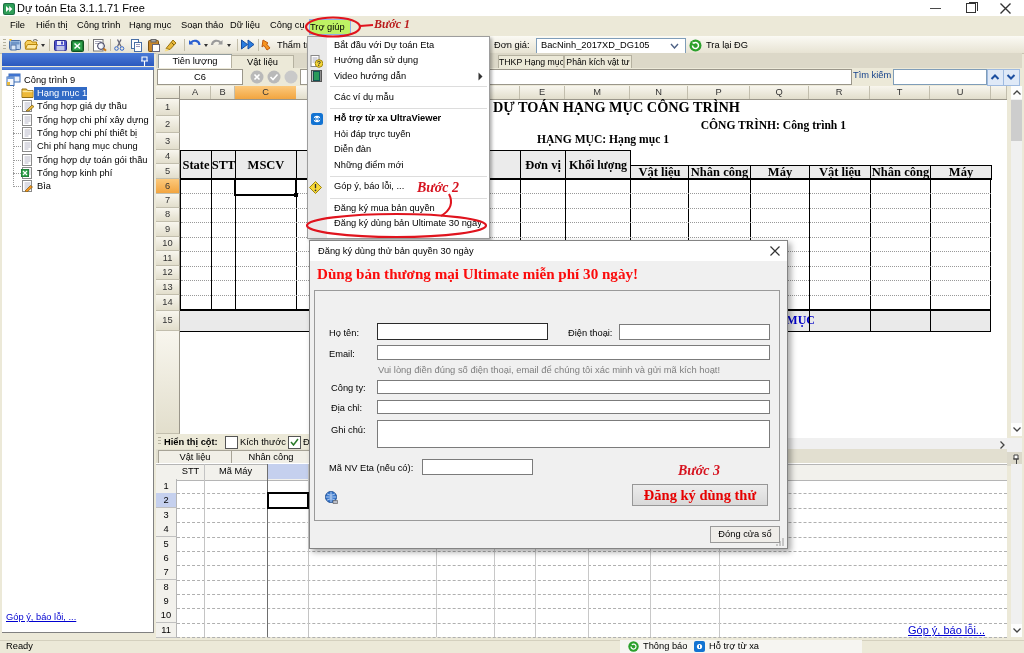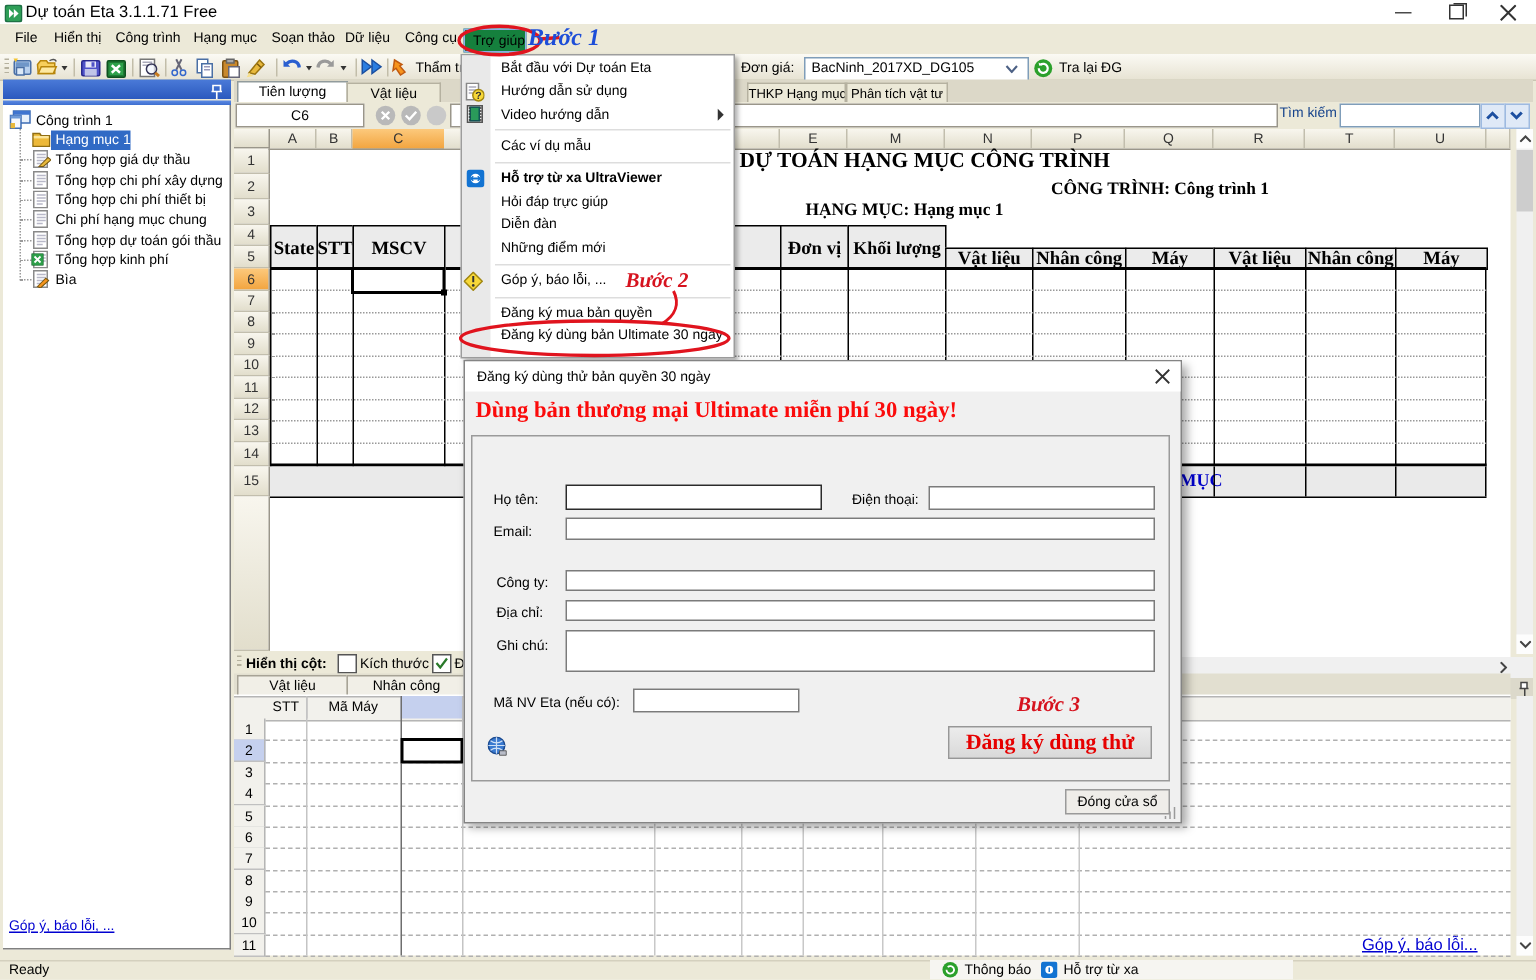--- a/index.html
+++ b/index.html
@@ -36,21 +36,21 @@
     </svg>
 
 <div class="a" style="left:0;top:16px;width:1024px;height:19px;background:#ece9d8"></div>
 <div class="a" style="left:10px;top:20px">File</div>
 <div class="a" style="left:36px;top:20px">Hiển thị</div>
 <div class="a" style="left:77px;top:20px">Công trình</div>
 <div class="a" style="left:129px;top:20px">Hạng mục</div>
 <div class="a" style="left:181px;top:20px">Soạn thảo</div>
 <div class="a" style="left:230px;top:20px">Dữ liệu</div>
 <div class="a" style="left:270px;top:20px">Công cụ</div>
-<div class="a" style="left:309px;top:19px;width:40px;height:14px;background:#15803d;border:1px solid #8cb0e8;text-align:right;line-height:14px">Trợ giúp</div>
+<div class="a" style="left:309px;top:19px;width:40px;height:14px;background:#bef264;border:1px solid #8cb0e8;text-align:left;line-height:14px">Trợ giúp</div>
 
 <div class="a" style="left:0;top:36px;width:1024px;height:17px;background:linear-gradient(#fbfaf4,#e7e3d3);border-bottom:1px solid #c9c5b2"></div>
 <div class="a" style="left:3px;top:39px;width:3px;height:11px;background:repeating-linear-gradient(#b5b19e 0 1px,transparent 1px 3px)"></div>
 <svg class="a" style="left:8px;top:38px" width="300" height="14" viewBox="0 0 300 14">
 
 <rect x="1.5" y="2.5" width="11" height="9" rx="1" fill="#b8d0ee" stroke="#4a6fa5"></rect>
       <rect x="2.5" y="3.5" width="9" height="3" fill="#6f96c8"></rect>
       <path d="M1 1l3 0-1.5 2.5z" fill="#f4c430"></path>
       <rect x="3" y="7" width="5" height="5" fill="#dce9f7" stroke="#4a6fa5"></rect>
 
@@ -129,21 +129,21 @@
       <circle cx="6.5" cy="6.5" r="6" fill="#2ba02b"></circle>
       <path d="M3.5 6.5a3 3 0 1 0 1-2.2" stroke="#fff" stroke-width="1.5" fill="none"></path>
       <path d="M3.4 2.6l.4 2.3 2.2-.6z" fill="#fff"></path>
     </svg>
 <div class="a" style="left:706px;top:40px">Tra lại ĐG</div>
 
 <div class="a" style="left:156px;top:53px;width:866px;height:15px;background:#dcd8c8"></div>
 <div class="a tab" style="left:158px;top:54px;width:72px;background:#fff;border:1px solid #919b9c;border-bottom:none">Tiên lượng</div>
 <div class="a tab" style="left:231px;top:55px;width:61px;background:#ece9d8;border:1px solid #b5b1a0;border-bottom:none">Vật liệu</div>
 <div class="a tab" style="left:498px;top:55px;width:64px;background:#ece9d8;border:1px solid #b5b1a0;border-bottom:none;font-size:8.7px">THKP Hạng mục</div>
-<div class="a tab" style="left:564px;top:55px;width:66px;background:#ece9d8;border:1px solid #b5b1a0;border-bottom:none;font-size:8.7px">Phân tích vật tư</div>
+<div class="a tab" style="left:564px;top:55px;width:66px;background:#ece9d8;border:1px solid #b5b1a0;border-bottom:none;font-size:8.7px">Phân kích vật tư</div>
 
 <div class="a" style="left:156px;top:68px;width:866px;height:18px;background:#ece9d8"></div>
 <div class="a" style="left:157px;top:69px;width:84px;height:14px;background:#fff;border:1px solid #9a968a;text-align:center;line-height:14px">C6</div>
 <svg class="a" style="left:250px;top:70px" width="50" height="14" viewBox="0 0 50 14">
       <circle cx="7" cy="7" r="6.5" fill="#b9b9b9"></circle>
       <path d="M4.5 4.5l5 5m0-5l-5 5" stroke="#fff" stroke-width="1.6"></path>
       <circle cx="24" cy="7" r="6.5" fill="#b9b9b9"></circle>
       <path d="M20.5 7l2.5 2.5 4.5-5" stroke="#fff" stroke-width="1.6" fill="none"></path>
       <circle cx="41" cy="7" r="6.5" fill="#c9c9c9"></circle>
     </svg>
@@ -271,21 +271,21 @@
 <div class="a" style="left:2px;top:70px;width:151px;height:562px;background:#fff;border-right:1px solid #808080;border-bottom:1px solid #808080"></div>
 
 <div class="a" style="left:13px;top:86px;width:0;height:101px;border-left:1px dotted #9a9a9a"></div>
 <svg class="a" style="left:6px;top:73px" width="15" height="13" viewBox="0 0 15 13">
       <rect x="3" y="1" width="11" height="8" fill="#e8f0fb" stroke="#3c6cb5"></rect>
       <rect x="3" y="1" width="11" height="2.5" fill="#3f74d0"></rect>
       <rect x="1" y="4" width="7" height="8.5" fill="#f5f8fd" stroke="#3c6cb5"></rect>
       <rect x="1" y="4" width="7" height="2" fill="#6f9ad8"></rect>
       <rect x="1" y="9" width="3" height="3.5" fill="#e8b93c"></rect>
     </svg>
-<div class="a" style="left:24px;top:75px">Công trình 1</div>
+<div class="a" style="left:24px;top:75px">Công trình 9</div>
 <div class="a" style="left:34px;top:87px;width:53px;height:13px;background:#316ac5"></div>
 <svg class="a" style="left:21px;top:87px" width="13" height="12" viewBox="0 0 13 12">
       <path d="M1 3.5V2h4.5l1 1.5H12v7H1z" fill="#f0c040" stroke="#916e13"></path>
       <path d="M1.5 4.5h10" stroke="#fbe59a" stroke-width="1.6"></path>
       <rect x="1.5" y="5.5" width="10" height="4.5" fill="#edb93a"></rect>
     </svg>
 <div class="a" style="left:37px;top:88px;color:#fff">Hạng mục 1</div>
 <div class="a" style="left:13px;top:106px;width:8px;height:0;border-top:1px dotted #9a9a9a"></div>
 <svg class="a" style="left:21px;top:100px" width="12" height="12" viewBox="0 0 12 12">
       <rect x="1.5" y="0.5" width="9" height="11" fill="#fff" stroke="#8a8a8a"></rect>
@@ -429,21 +429,21 @@
       <path d="M1.5 2h1M1.5 4h1M1.5 6h1M1.5 8h1M1.5 10h1M9 2h1M9 4h1M9 6h1M9 8h1M9 10h1" stroke="#333"></path>
     </svg>
 <div class="a" style="left:334px;top:91.5px">Các ví dụ mẫu</div>
 <div class="a b" style="left:334px;top:113.0px">Hỗ trợ từ xa UltraViewer</div>
 <svg class="a" style="left:311px;top:112.5px" width="12" height="12" viewBox="0 0 12 12">
       <rect width="12" height="12" rx="2.5" fill="#1273d2"></rect>
       <circle cx="6" cy="6" r="3.2" fill="#fff"></circle>
       <path d="M3 6h6" stroke="#1273d2" stroke-width="1.2"></path>
       <path d="M4.5 4.5L3 6l1.5 1.5M7.5 4.5L9 6 7.5 7.5" stroke="#1273d2" fill="none"></path>
     </svg>
-<div class="a" style="left:334px;top:128.5px">Hỏi đáp trực giúp</div>
+<div class="a" style="left:334px;top:128.5px">Hỏi đáp trực tuyến</div>
 <div class="a" style="left:334px;top:144.0px">Diễn đàn</div>
 <div class="a" style="left:334px;top:159.5px">Những điểm mới</div>
 <div class="a" style="left:334px;top:181.0px">Góp ý, báo lỗi, ...</div>
 <svg class="a" style="left:309px;top:180.5px" width="13" height="13" viewBox="0 0 13 13">
       <path d="M6.5 0.5L12.5 6.5 6.5 12.5 0.5 6.5z" fill="#f7d838" stroke="#a08610"></path>
       <path d="M6.5 3v4.2" stroke="#333" stroke-width="1.3"></path>
       <circle cx="6.5" cy="9.3" r="0.9" fill="#333"></circle>
     </svg>
 <div class="a" style="left:334px;top:202.5px">Đăng ký mua bản quyền</div>
 <div class="a" style="left:334px;top:218.0px">Đăng ký dùng bản Ultimate 30 ngày</div>
@@ -462,20 +462,21 @@
       <path d="M0.5 0.5l9 9M9.5 0.5l-9 9" stroke="#333" stroke-width="1.2"></path>
     </svg>
 <div class="a sf b" style="left:317px;top:266px;font-size:15.1px;color:#fb0b0b">Dùng bản thương mại Ultimate miễn phí 30 ngày!</div>
 <div class="a" style="left:314px;top:290px;width:466px;height:231px;border:1px solid #9a9a9a;box-sizing:border-box"></div>
 <div class="a" style="left:329px;top:328px">Họ tên:</div>
 <div class="inp" style="left:377px;top:323px;width:169px;height:15px;border:1.5px solid #2b2b2b"></div>
 <div class="a" style="left:568px;top:328px">Điện thoại:</div>
 <div class="inp" style="left:619px;top:324px;width:149px;height:14px"></div>
 <div class="a" style="left:329px;top:349px">Email:</div>
 <div class="inp" style="left:377px;top:345px;width:391px;height:13px"></div>
+<div class="a" style="left:378px;top:364px;font-size:9.4px;color:#7e7e7e">Vui lòng điền đúng số điện thoại, email để chúng tôi xác minh và gửi mã kích hoạt!</div>
 <div class="a" style="left:331px;top:383px">Công ty:</div>
 <div class="inp" style="left:377px;top:380px;width:391px;height:12px"></div>
 <div class="a" style="left:331px;top:403px">Địa chỉ:</div>
 <div class="inp" style="left:377px;top:400px;width:391px;height:12px"></div>
 <div class="a" style="left:331px;top:425px">Ghi chú:</div>
 <div class="inp" style="left:377px;top:420px;width:391px;height:26px"></div>
 <div class="a" style="left:329px;top:463px">Mã NV Eta (nếu có):</div>
 <div class="inp" style="left:422px;top:459px;width:109px;height:14px"></div>
 <div class="a sf b i" style="left:678px;top:463px;font-size:14px;color:#d6131f">Bước 3</div>
 <svg class="a" style="left:325px;top:491px" width="13" height="13" viewBox="0 0 13 13">
@@ -487,20 +488,20 @@
 <div class="a sf b" style="left:632px;top:487px;width:136px;font-size:14.5px;color:#e60000;text-align:center">Đăng ký dùng thử</div>
 <div class="a" style="left:710px;top:526px;width:70px;height:17px;background:#efede9;border:1px solid #9a9a9a;box-sizing:border-box;text-align:center;line-height:15px">Đóng cửa sổ</div>
 <svg class="a" style="left:774px;top:538px" width="10" height="8" viewBox="0 0 10 8">
       <path d="M9 0v8M6 3v5M3 6v2" stroke="#9a9a9a"></path>
     </svg>
 
 <svg class="a" style="left:300px;top:12px" width="130" height="30" viewBox="0 0 130 30">
 <ellipse cx="33" cy="15" rx="27" ry="9.5" fill="none" stroke="#e0141e" stroke-width="2.2"></ellipse>
 <path d="M60 14 L73 13" stroke="#e0141e" stroke-width="2.2"></path>
     </svg>
-<div class="a sf b i" style="left:352px;top:17px;font-size:16px;color:#1d4ed8">Bước 1</div>
+<div class="a sf b i" style="left:374px;top:17px;font-size:12px;color:#b91c1c">Bước 1</div>
 <div class="a sf b i" style="left:417px;top:180px;font-size:14px;color:#d6131f">Bước 2</div>
 <svg class="a" style="left:306px;top:192px" width="185 " height="50" viewBox="0 0 185 50">
 <path d="M143 2c4 8 2 16-8 22" fill="none" stroke="#e0141e" stroke-width="2"></path>
 <ellipse cx="90.5" cy="33.5" rx="89.5" ry="11.5" fill="none" stroke="#e0141e" stroke-width="2.2"></ellipse>
     </svg>
 
 </div>
 
 </body></html>

